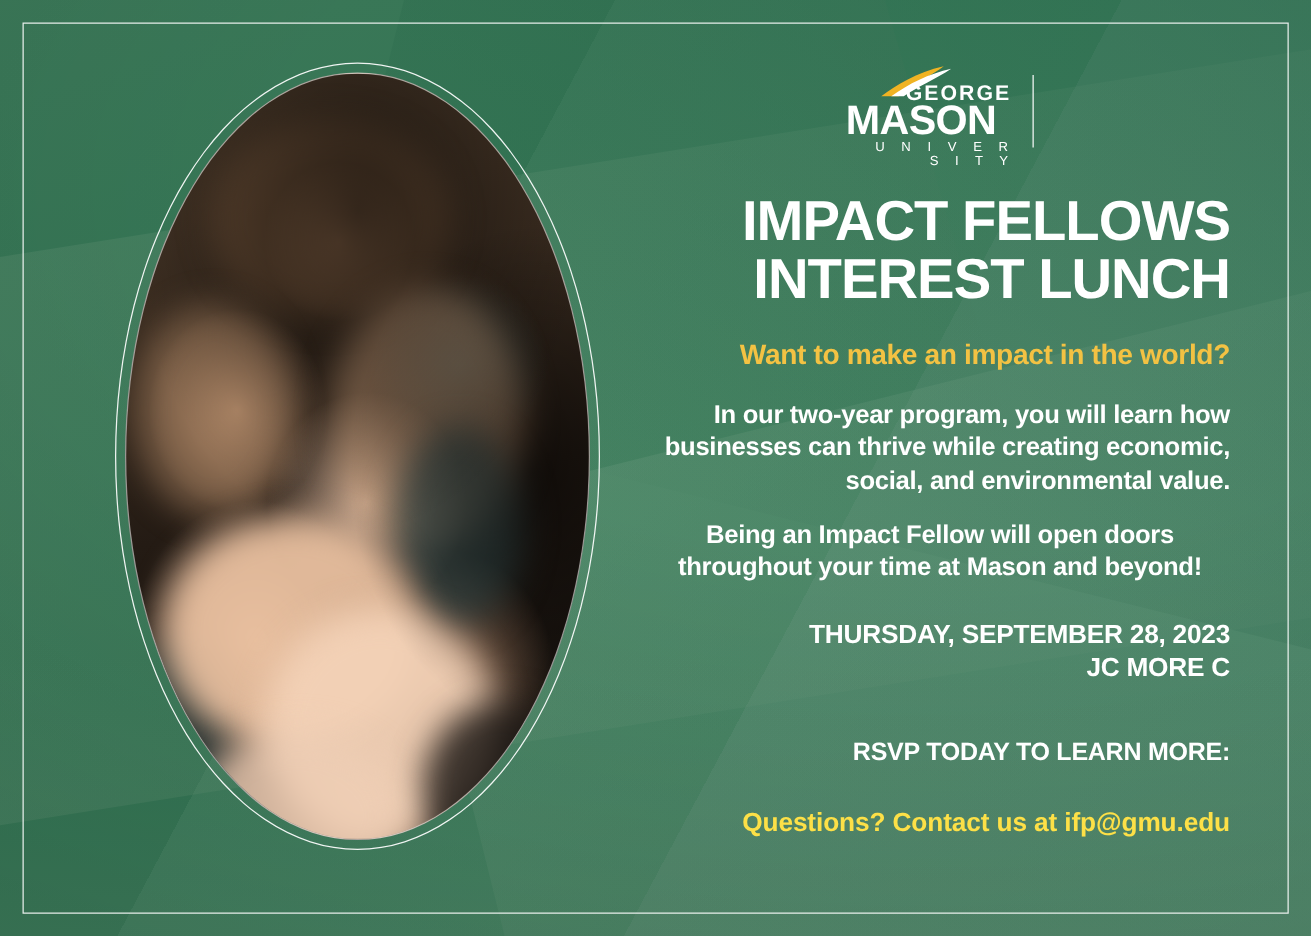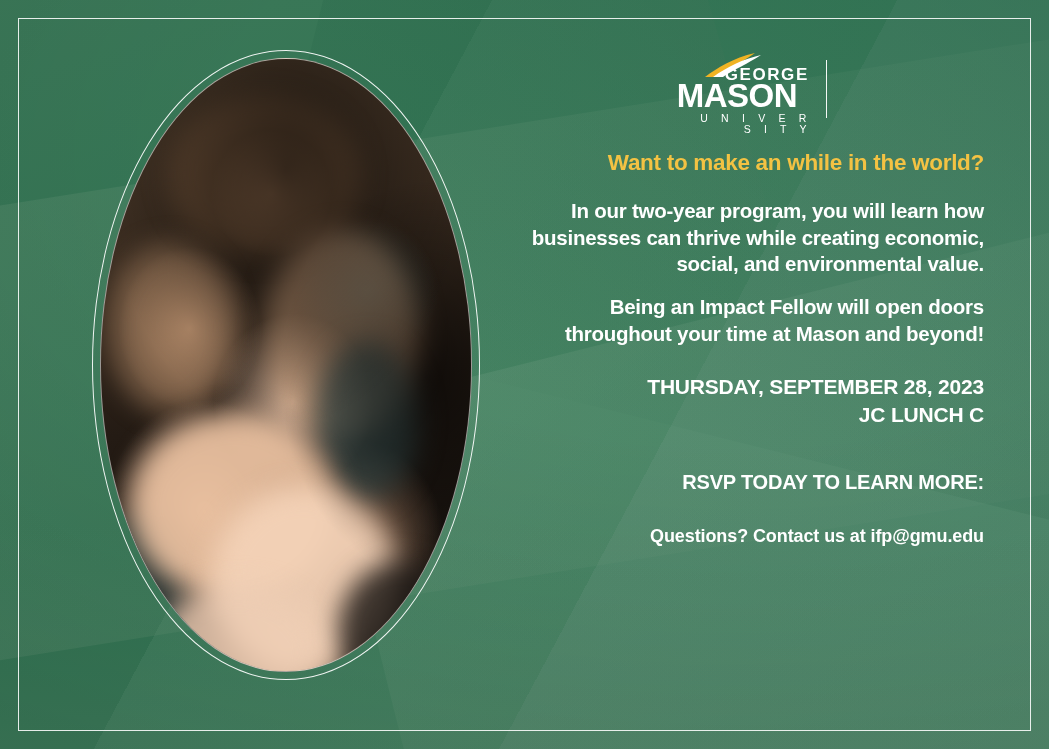--- a/index.html
+++ b/index.html
@@ -171,21 +171,21 @@
   }
 
   .para {
     margin-top: 22px;
     font-size: 20.5px;
     font-weight: 700;
     line-height: 1.30;
     color: #ffffff;
     letter-spacing: -0.25px;
   }
-  .para.p2 { margin-top: 16px; }
+  .para.p2 { margin-top: 16px; text-align: center; }
 
   .details {
     margin-top: 26px;
     font-size: 21px;
     font-weight: 700;
     line-height: 1.30;
     color: #ffffff;
     letter-spacing: -0.2px;
   }
 
@@ -202,23 +202,23 @@
     font-weight: 400;
     font-size: 21px;
     text-decoration: underline;
     text-underline-offset: 2px;
     color: #ffffff;
     letter-spacing: -0.2px;
   }
 
   .questions {
     margin-top: 32px;
-    font-size: 18px;
-    font-weight: 700;
-    color: #ffffff;
+    font-size: 21px;
+    font-weight: 700;
+    color: #fde047;
     letter-spacing: -0.1px;
   }
 </style>
 </head>
 <body>
 
 <div id="poster">
 
   <div class="bg-base"></div>
   <div class="bg-band-b"></div>
@@ -256,29 +256,33 @@
         </svg>
         <div class="logo-text">
           <div class="lt-george">GEORGE</div>
           <div class="lt-mason">MASON</div>
           <div class="lt-univ">U N I V E R S I T Y</div>
         </div>
       </div>
       <div class="logo-div"></div>
     </div>
 
-
-    <div class="tagline">Want to make an while in the world?</div>
+    <h1 class="headline">
+      <span>IMPACT FELLOWS</span>
+      <span class="l2">INTEREST LUNCH</span>
+    </h1>
+
+    <div class="tagline">Want to make an impact in the world?</div>
 
     <p class="para p1">In our two-year program, you will learn how businesses can thrive while creating economic, social, and environmental value.</p>
     <p class="para p2">Being an Impact Fellow will open doors throughout your time at Mason and beyond!</p>
 
     <div class="details">
       <div>THURSDAY, SEPTEMBER 28, 2023</div>
-      <div>JC LUNCH C</div>
+      <div>JC MORE C</div>
     </div>
 
     <div class="rsvp">
       <span>RSVP TODAY TO LEARN MORE:</span>
     </div>
 
     <div class="questions">Questions? Contact us at ifp@gmu.edu</div>
 
   </div>
 </div>

